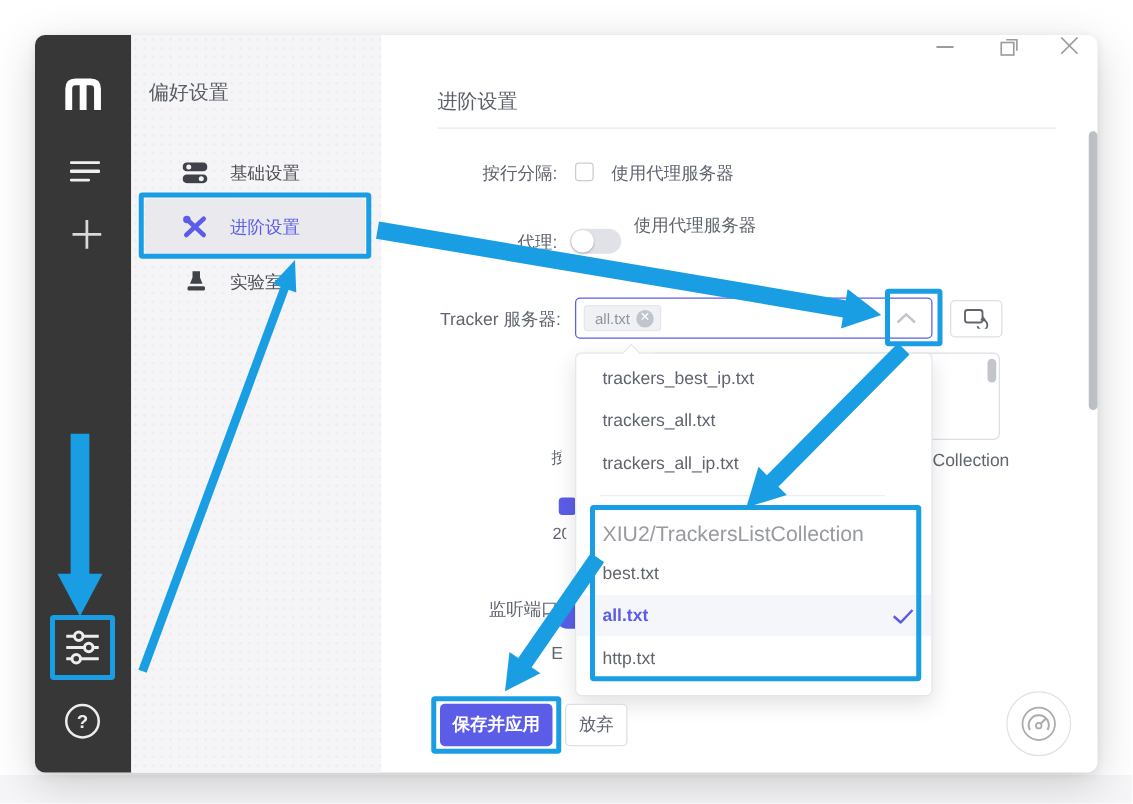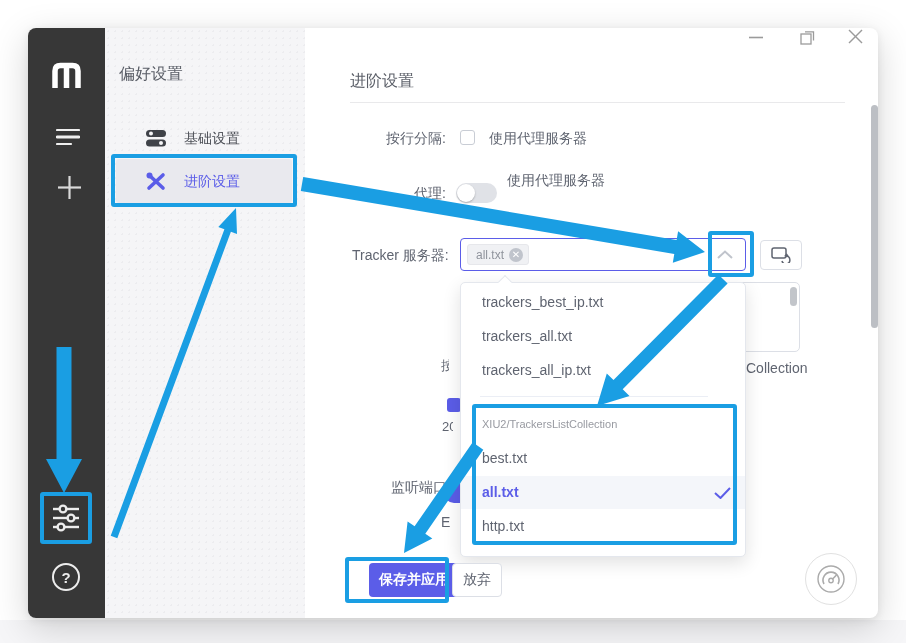--- a/index.html
+++ b/index.html
@@ -47,33 +47,33 @@
   .frag-check { left:447px; top:398px; width:14px; height:14px; background:#5b5de8; border-radius:3px; }
   .frag-toggle { left:444px; top:483px; width:18px; height:20px; background:#5b5de8; border-radius:10px 0 0 10px; }
 
   .scrollbar { left:871px; top:105px; width:7px; height:223px; background:#bcbfc4; border-radius:4px; }
 
   .dropdown { left:460px; top:282px; width:286px; height:275px; background:#fff; border:1px solid #e4e7ed; border-radius:5px;
               box-shadow:0 6px 18px rgba(0,0,0,.12); }
   .dd-caret { left:500px; top:277px; width:10px; height:10px; background:#fff; border-left:1px solid #e4e7ed; border-top:1px solid #e4e7ed; transform:rotate(45deg); }
   .dd-item { left:482px; font-size:14px; color:#5f6470; }
   .dd-divider { left:480px; top:396px; width:228px; height:1px; background:#ebeef5; }
-  .dd-group { left:482px; top:418px; font-size:11px; color:#989aa1; }
+  .dd-group { left:482px; top:418px; font-size:17px; color:#989aa1; }
   .dd-selected-bg { left:461px; top:476px; width:284px; height:33px; background:#f4f6fa; }
   .dd-item.selected { font-weight:bold; color:#5b5de8; }
 
   .anno-box { border:4px solid #1a9ee3; border-radius:3px; background:transparent; }
   .box-menu { left:111px; top:154px; width:186px; height:53px; }
   .box-sliders { left:40px; top:492px; width:52px; height:52px; }
   .box-chevron { left:708px; top:231px; width:46px; height:46px; }
   .box-group { left:472px; top:404px; width:265px; height:141px; }
   .box-save { left:345px; top:557px; width:104px; height:46px; }
 
   .save-btn { left:352px; top:563px; width:90px; height:34px; background:#5b5de8; border:none; border-radius:4px;
-              color:#fff; font-size:14px; font-weight:bold; display:flex; align-items:center; justify-content:center;margin-left:17px; }
+              color:#fff; font-size:14px; font-weight:bold; display:flex; align-items:center; justify-content:center; }
   .discard-btn { left:452px; top:563px; width:50px; height:34px; background:#fff; border:1px solid #dcdfe6; border-radius:4px;
                  color:#5f6470; font-size:14px; display:flex; align-items:center; justify-content:center; }
 
   .gauge-btn { left:805px; top:553px; width:52px; height:52px; border:1px solid #e1e1e1; border-radius:50%; background:#fff;
                display:flex; align-items:center; justify-content:center; }
 
   .help-btn { left:52px; top:563px; width:28px; height:28px; border:2px solid #ededed; border-radius:50%;
               color:#ededed; font-size:15px; font-weight:bold; display:flex; align-items:center; justify-content:center; background:transparent; }
 
   .arrows { left:0; top:0; width:906px; height:643px; pointer-events:none; }
@@ -130,20 +130,27 @@
 
   <div class="abs" style="left:116px;top:163px;width:176px;height:36px">
     <svg class="abs" style="left:30px;top:9px" width="20" height="19" viewBox="0 0 20 19">
       <line x1="3" y1="3" x2="17" y2="16" stroke="#5b5de8" stroke-width="3.6" stroke-linecap="round"></line>
       <line x1="17" y1="3" x2="3" y2="16" stroke="#5b5de8" stroke-width="3.6" stroke-linecap="round"></line>
       <circle cx="3.5" cy="3.5" r="3" fill="#5b5de8"></circle>
     </svg>
     <span class="abs menu-label active" style="left:68px;top:10px">进阶设置</span>
   </div>
 
+  <div class="abs" style="left:116px;top:207px;width:176px;height:36px">
+    <svg class="abs" style="left:33px;top:9px" width="16" height="18" viewBox="0 0 16 18">
+      <path d="M5 1 h6 v5 l2 5 H3 l2-5 z" fill="#3f4248"></path>
+      <rect x="1" y="13" width="14" height="3.4" rx="1.2" fill="#3f4248"></rect>
+    </svg>
+    <span class="abs menu-label" style="left:68px;top:10px">实验室</span>
+  </div>
 
   <svg class="abs" style="left:749px;top:36px" width="14" height="3" viewBox="0 0 14 3">
     <line x1="0" y1="1.5" x2="14" y2="1.5" stroke="#9b9b9b" stroke-width="1.6"></line>
   </svg>
   <svg class="abs" style="left:800px;top:30px" width="15" height="15" viewBox="0 0 15 15">
     <rect x="1" y="4" width="10" height="10" fill="none" stroke="#9b9b9b" stroke-width="1.3"></rect>
     <polyline points="5,1.8 13.5,1.8 13.5,10.5" fill="none" stroke="#9b9b9b" stroke-width="1.3"></polyline>
   </svg>
   <svg class="abs" style="left:848px;top:29px" width="15" height="15" viewBox="0 0 15 15">
     <line x1="1" y1="1" x2="14" y2="14" stroke="#9b9b9b" stroke-width="1.4"></line>

